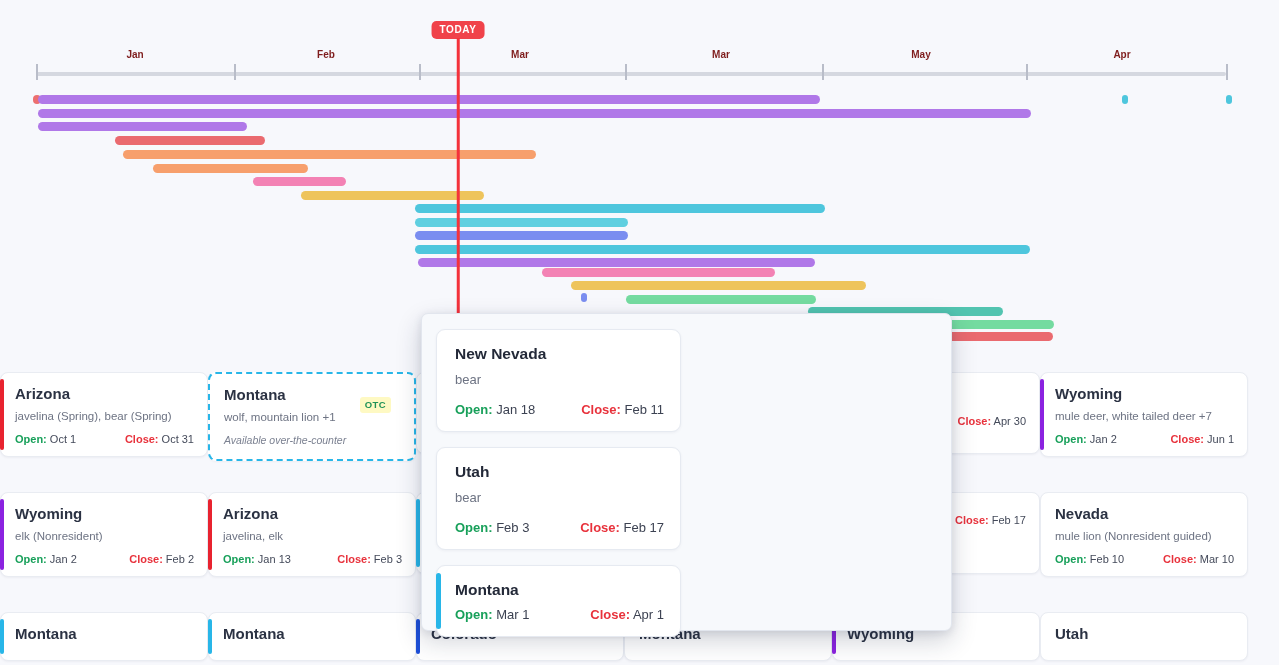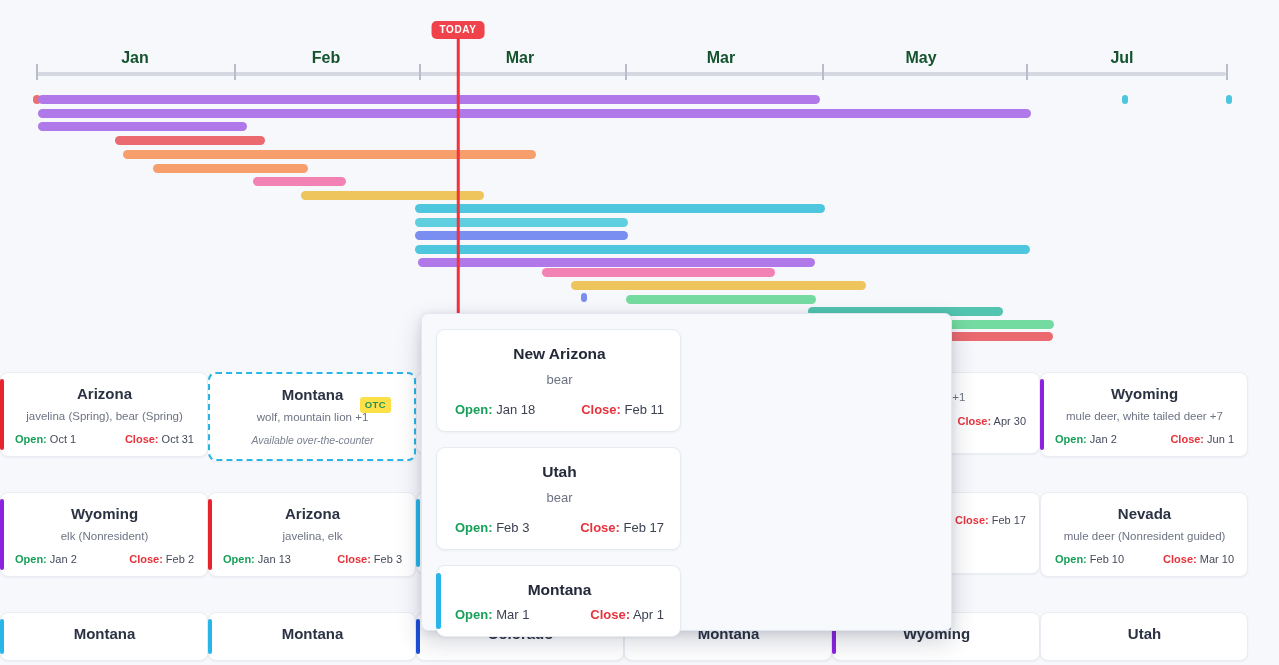--- a/index.html
+++ b/index.html
@@ -2,21 +2,21 @@
 <html><head>
 <meta charset="utf-8">
 <style>
   * { box-sizing: border-box; margin: 0; padding: 0; }
   html, body {
     width: 1279px; height: 665px;
     background: #f7f8fc;
     font-family: "Liberation Sans", sans-serif;
     overflow: hidden;
   }
-  #root { position: relative; width: 1251px; height: 665px; text-align: center; }
+  #root { position: relative; width: 1251px; height: 665px; }
 
   
   .timeline { position: absolute; left: 0; top: 0; width: 1279px; height: 345px; }
 
   .today-badge {
     position: absolute;
     background: #f0424a;
     color: #ffffff;
     font-size: 10px;
     font-weight: 700;
@@ -30,23 +30,23 @@
   .today-line {
     position: absolute;
     width: 2.5px;
     background: #f4323b;
     transform: translateX(-50%);
     z-index: 6;
   }
 
   .month-label {
     position: absolute;
-    font-size: 16px;
+    font-size: 10px;
     font-weight: 700;
-    color: #14532d;
+    color: #7f1d1d;
     transform: translateX(-50%);
     white-space: nowrap;
   }
   .axis-line {
     position: absolute;
     height: 4px;
     background: #d5d8e0;
     border-radius: 2px;
   }
   .axis-tick {
@@ -122,21 +122,21 @@
     color: #444a5a;
     gap: 8px;
     white-space: nowrap;
   }
   .lbl-open { color: #18a05a; font-weight: 700; }
   .lbl-close { color: #e8323c; font-weight: 700; }
 
   .otc-badge {
     position: absolute;
     right: 10px; top: 11px;
-    background: #fde047;
+    background: #fef9c3;
     color: #1f9257;
     font-size: 9.5px;
     font-weight: 700;
     letter-spacing: .4px;
     padding: 2px 5px;
     border-radius: 3px;
     line-height: 1.3;
   }
   .card-head { position: relative; }
 
@@ -202,21 +202,21 @@
 
     <div class="today-badge" id="today-badge" style="left: 458px; top: 21px;">TODAY</div>
     <div class="today-line" id="today-line" style="left: 458px; top: 38px; height: 307px;"></div>
 
     <div id="month-labels">
         <div class="month-label" style="left: 135px; top: 49px;">Jan</div>
         <div class="month-label" style="left: 326px; top: 49px;">Feb</div>
         <div class="month-label" style="left: 520px; top: 49px;">Mar</div>
         <div class="month-label" style="left: 721px; top: 49px;">Mar</div>
         <div class="month-label" style="left: 921px; top: 49px;">May</div>
-        <div class="month-label" style="left: 1122px; top: 49px;">Jul</div>
+        <div class="month-label" style="left: 1122px; top: 49px;">Apr</div>
       </div>
     <div class="axis-line" id="axis-line" style="left: 36px; top: 72px; width: 1190px;"></div>
     <div id="axis-ticks">
         <div class="axis-tick" style="left: 36px; top: 64px; height: 16px;"></div>
         <div class="axis-tick" style="left: 234px; top: 64px; height: 16px;"></div>
         <div class="axis-tick" style="left: 419px; top: 64px; height: 16px;"></div>
         <div class="axis-tick" style="left: 625px; top: 64px; height: 16px;"></div>
         <div class="axis-tick" style="left: 822px; top: 64px; height: 16px;"></div>
         <div class="axis-tick" style="left: 1026px; top: 64px; height: 16px;"></div>
         <div class="axis-tick" style="left: 1226px; top: 64px; height: 16px;"></div>
@@ -391,21 +391,21 @@
               <span><span class="lbl-close">Close:</span> Feb 17</span>
             </div>
           </div>
         </div>
         <div class="card-slot">
           <div class="card">
             <div class="accent" style="background: transparent;"></div>
             <div class="card-head">
               <div class="card-title">Nevada</div>
             </div>
-            <div class="card-species">mule deer (Nonresident guided)</div>
+            <div class="card-species">mule lion (Nonresident guided)</div>
             <div class="card-dates">
               <span><span class="lbl-open">Open:</span> Feb 10</span>
               <span><span class="lbl-close">Close:</span> Mar 10</span>
             </div>
           </div>
         </div>
       </div>
     <div class="card-row" id="row3" style="top:240px;">
         <div class="card-slot">
           <div class="card" style="min-height: 42px;">
@@ -454,21 +454,21 @@
               <div class="card-title">Utah</div>
             </div>
           </div>
         </div>
       </div>
   </div>
 
   <div class="popup" id="popup">
       <div class="pcard">
         <div class="accent" style="background: transparent;"></div>
-        <div class="pcard-title">New Arizona</div>
+        <div class="pcard-title">New Nevada</div>
         <div class="pcard-species">bear</div>
         <div class="pcard-dates">
           <span><span class="lbl-open">Open:</span> Jan 18</span>
           <span><span class="lbl-close">Close:</span> Feb 11</span>
         </div>
       </div>
       <div class="pcard">
         <div class="accent" style="background: transparent;"></div>
         <div class="pcard-title">Utah</div>
         <div class="pcard-species">bear</div>

